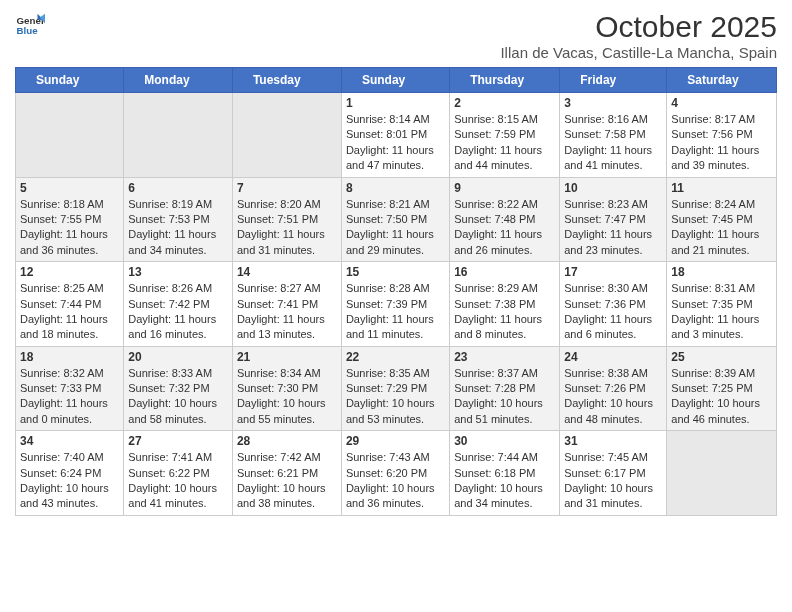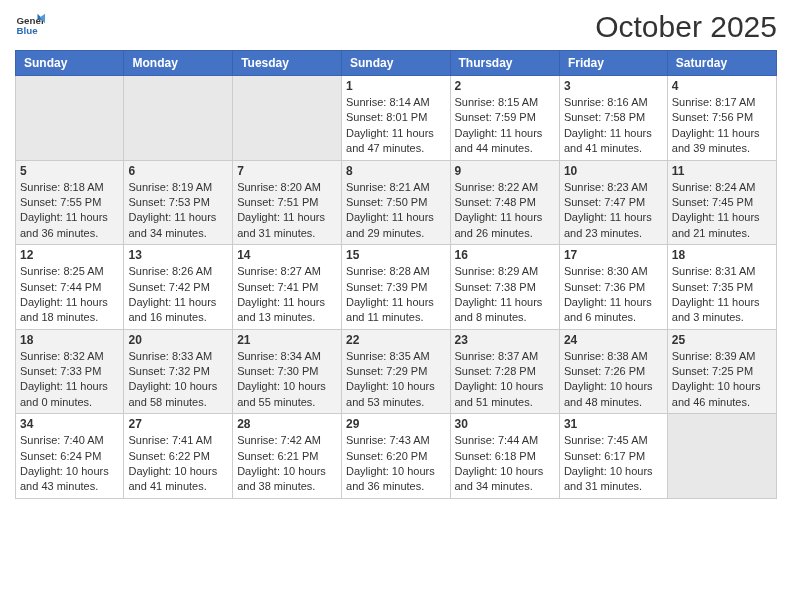--- a/index.html
+++ b/index.html
@@ -47,21 +47,21 @@
     .calendar {
       width: 100%;
       border-collapse: collapse;
       border: 1px solid #ccc;
     }
     .calendar th {
       background: #4472c4;
       color: #fff;
       font-size: 12px;
       font-weight: bold;
-      padding: 5px 8px;
+      padding: 5px 20px;
       text-align: left;
       border: 1px solid #3a62b0;
     }
     .calendar td {
       vertical-align: top;
       border: 1px solid #ccc;
       padding: 3px 4px;
       font-size: 9.5px;
       color: #333;
       width: 113px;
@@ -97,20 +97,21 @@
     <div class="logo">
       <svg class="logo-icon" viewBox="0 0 40 40">
         <text x="2" y="18" font-size="13" font-weight="bold" fill="#333">General</text>
         <text x="2" y="32" font-size="13" font-weight="bold" fill="#2a6db5">Blue</text>
         <polygon points="30,5 40,15 30,12" fill="#2a6db5"></polygon>
         <polygon points="33,10 40,5 40,18" fill="#5599dd"></polygon>
       </svg>
     </div>
     <div class="title-block">
       <div class="main-title">October 2025</div>
+      <div class="subtitle">Illan de Vacas, Castille-La Mancha, Spain</div>
     </div>
   </div>
 
   <table class="calendar">
     <thead>
       <tr>
         <th>Sunday</th>
         <th>Monday</th>
         <th>Tuesday</th>
         <th>Sunday</th>

